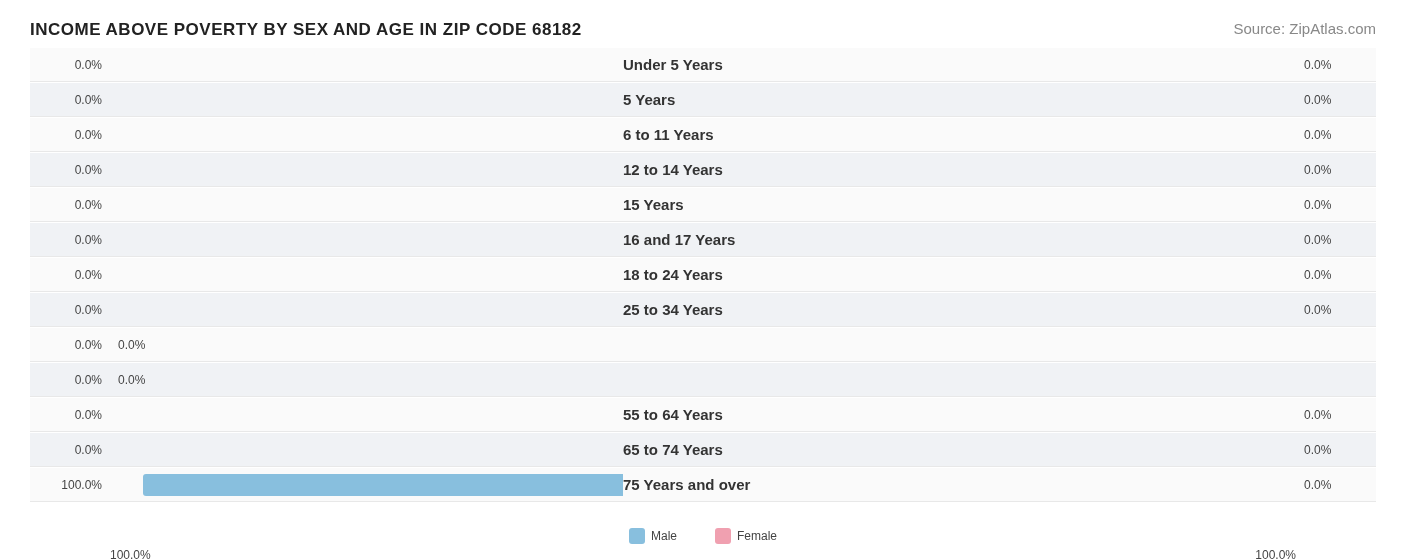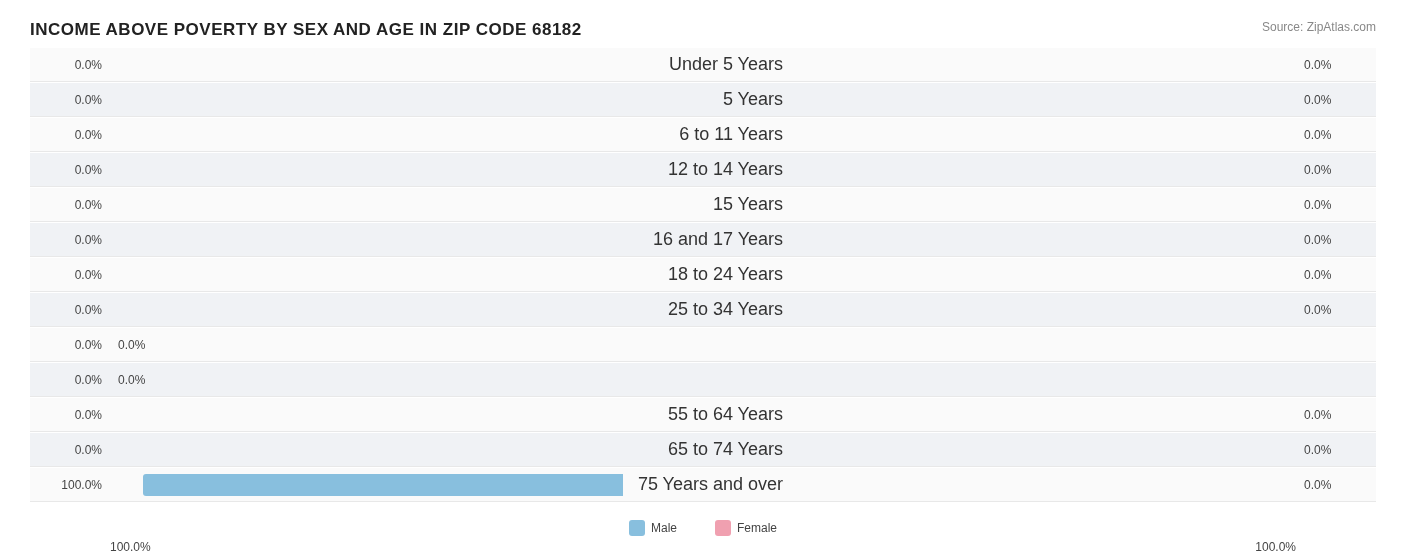--- a/index.html
+++ b/index.html
@@ -17,21 +17,21 @@
       margin-bottom: 8px;
     }
     .chart-title {
       font-size: 17px;
       font-weight: bold;
       text-transform: uppercase;
       color: #222;
       letter-spacing: 0.5px;
     }
     .source-text {
-      font-size: 12px;
+      font-size: 15px;
       color: #888;
       white-space: nowrap;
     }
     .chart-area {
       width: 100%;
     }
     .bar-row {
       display: flex;
       align-items: center;
       height: 34px;
@@ -61,24 +61,24 @@
     .female-side {
       flex: 1;
       display: flex;
       justify-content: flex-start;
       align-items: center;
       height: 100%;
       position: relative;
     }
     .center-label {
       width: 160px;
-      text-align: right;
-      font-size: 18px;
+      text-align: left;
+      font-size: 15px;
       color: #333;
-      font-weight: 400;
+      font-weight: 700;
       flex-shrink: 0;
       z-index: 2;
       background: transparent;
     }
     .male-bar {
       background: #88bfde;
       height: 22px;
       border-radius: 3px 0 0 3px;
       position: absolute;
       right: 0;
@@ -95,21 +95,21 @@
       text-align: left;
       font-size: 12px;
       color: #444;
       padding-left: 8px;
       flex-shrink: 0;
     }
     .legend-row {
       display: flex;
       justify-content: center;
       align-items: center;
-      margin-top: 18px;
+      margin-top: 26px;
       gap: 38px;
     }
     .legend-item {
       display: flex;
       align-items: center;
       gap: 6px;
       font-size: 12px;
       color: #444;
     }
     .legend-swatch {

